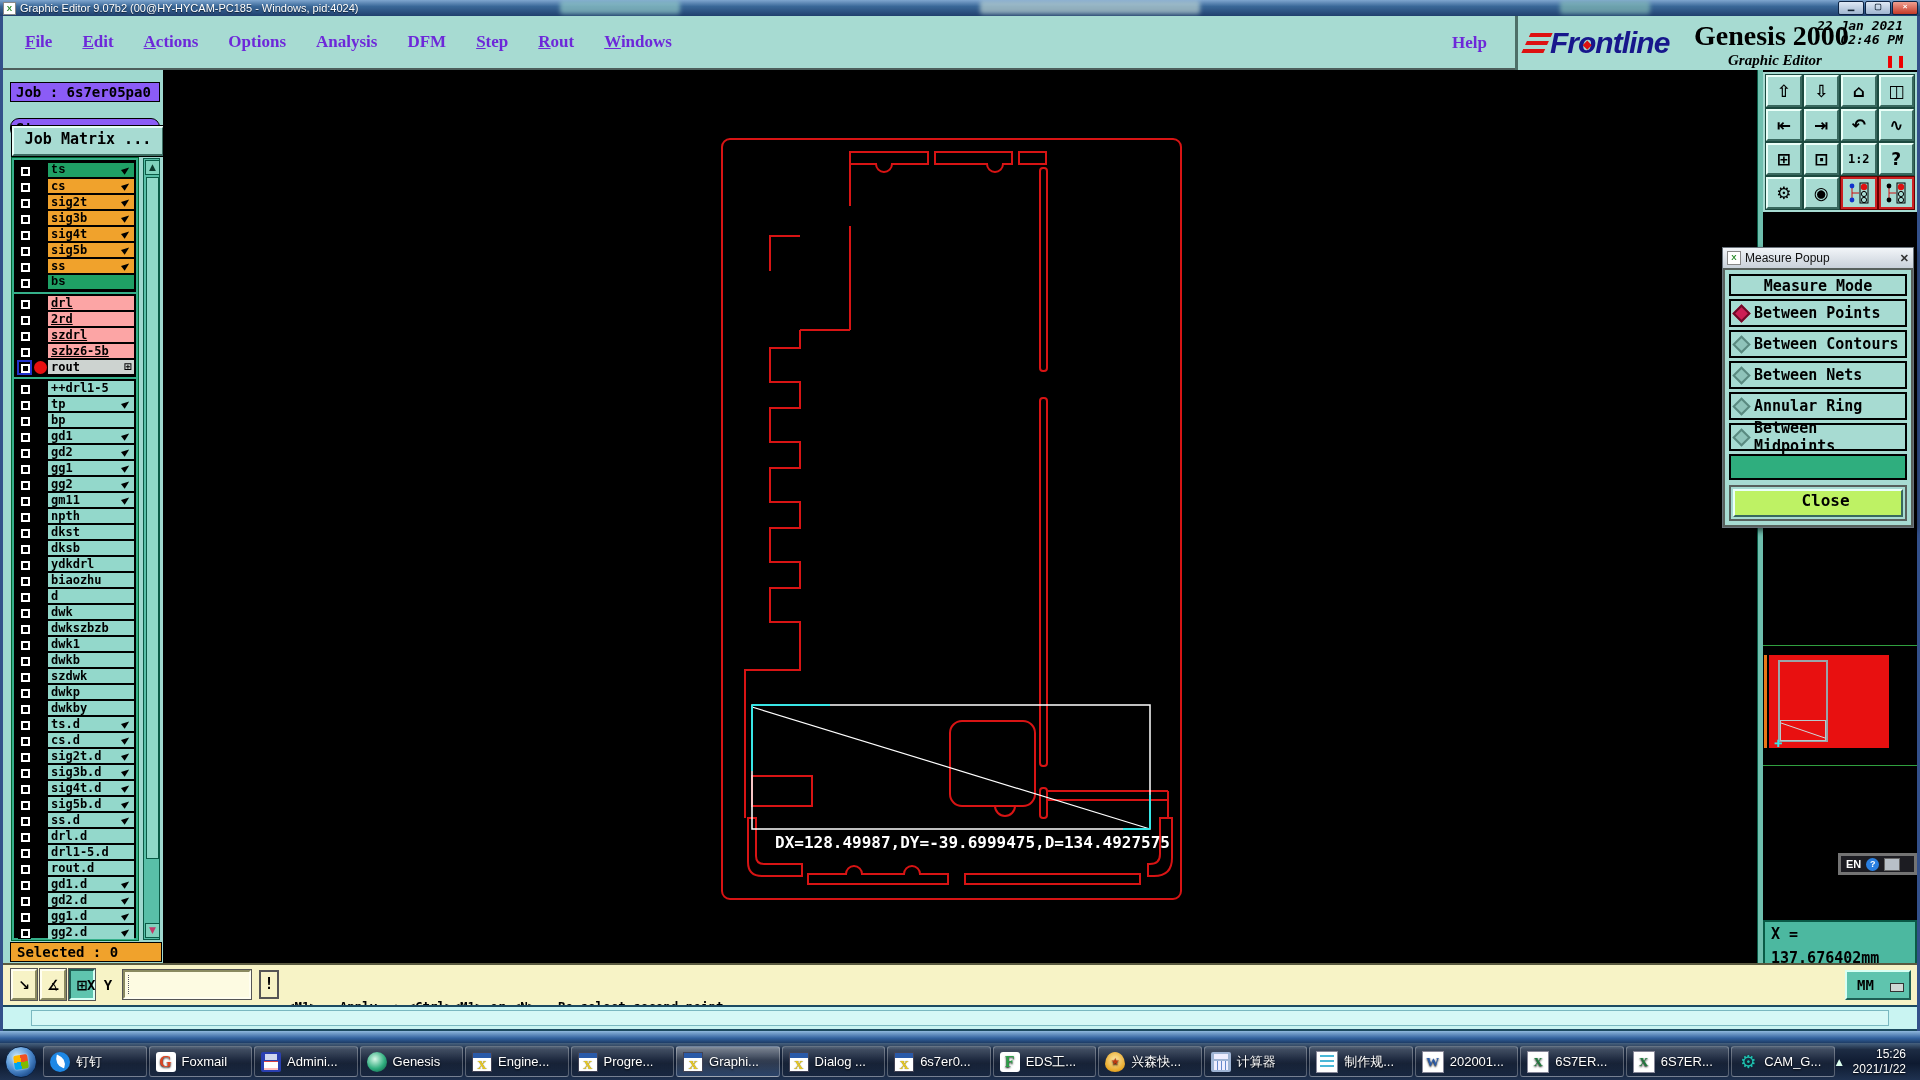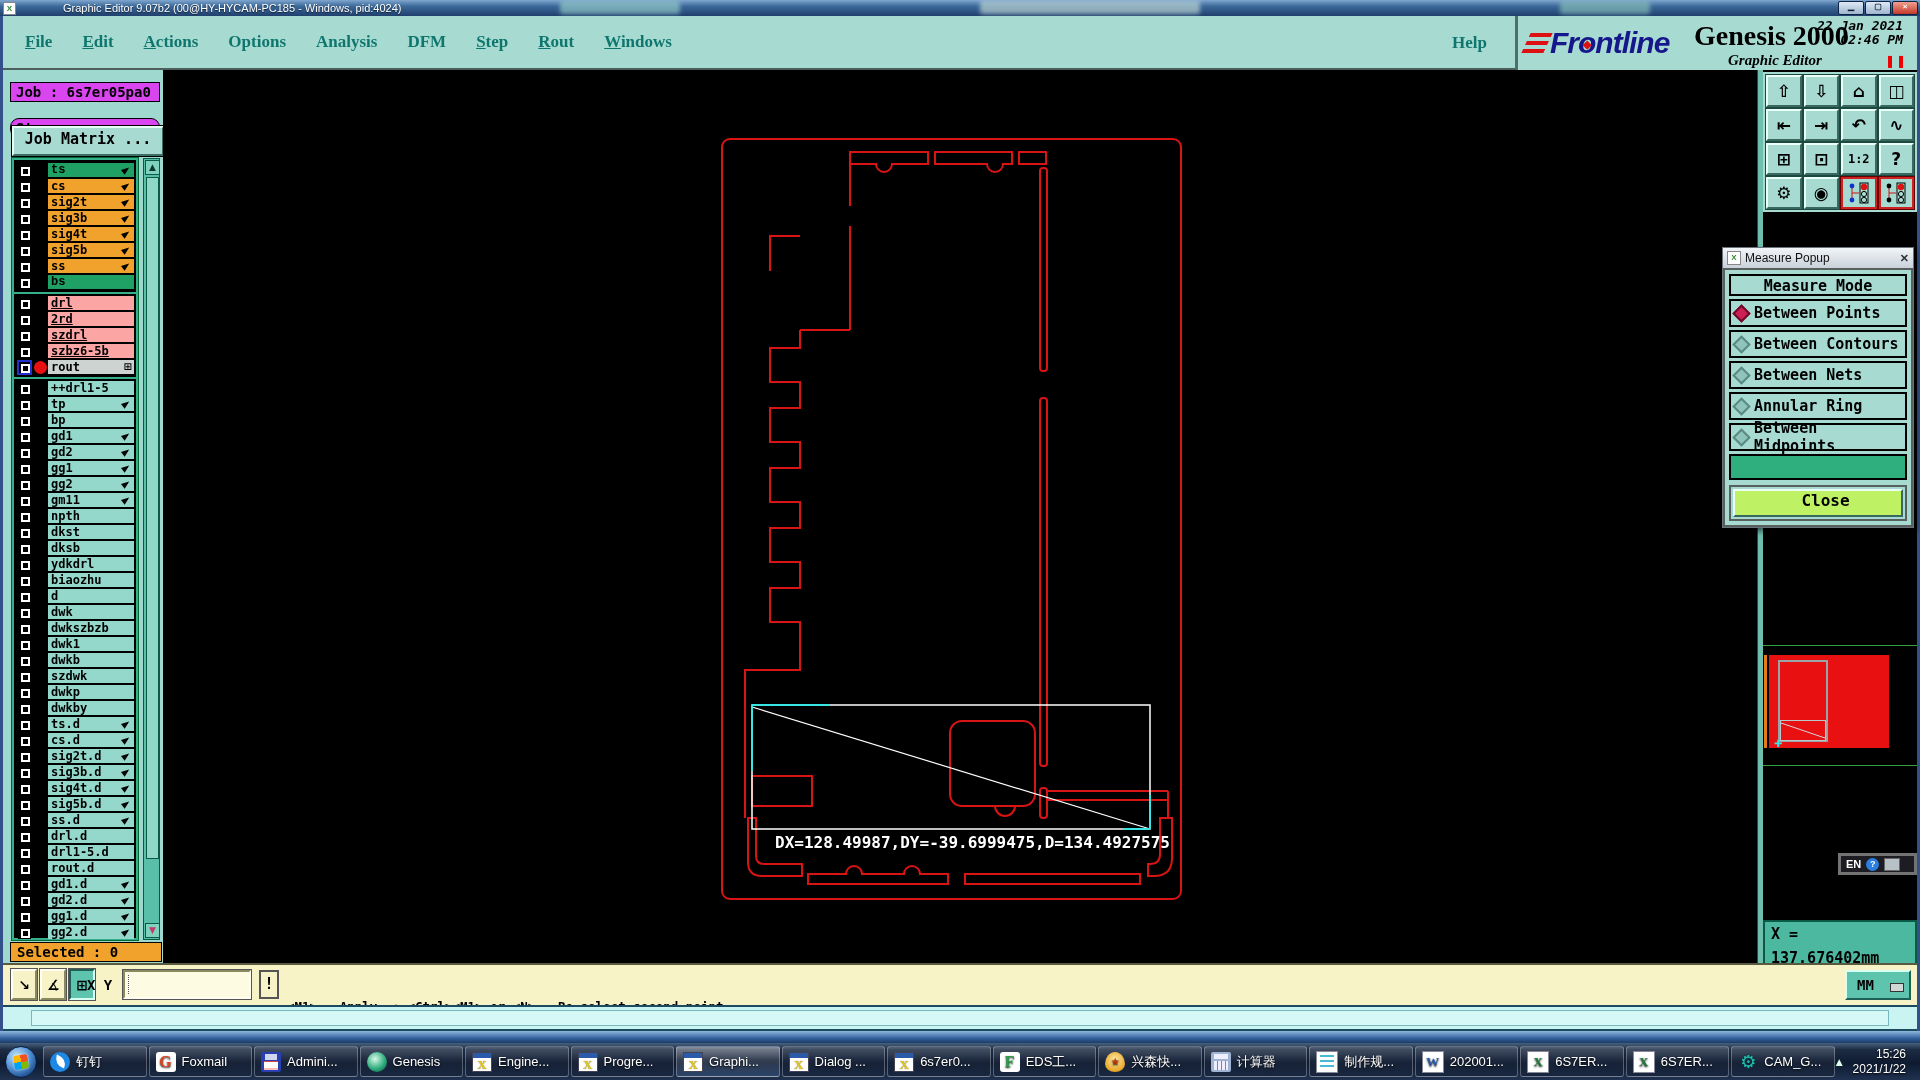--- a/index.html
+++ b/index.html
@@ -7,52 +7,52 @@
     font-family:"DejaVu Sans Mono",monospace;-webkit-font-smoothing:none;}
   .abs{position:absolute;}
 
   
   #titlebar{left:0;top:0;width:1920px;height:16px;
     background:linear-gradient(#7fa6cf,#3a6898 40%,#20406e);color:#fff;
     font:11px "Liberation Sans",sans-serif;display:flex;align-items:center;gap:4px;padding-left:3px;box-sizing:border-box;}
   .tb-blob{position:absolute;top:1px;height:13px;border-radius:3px;filter:blur(2px);opacity:.6;}
   #app-icon{width:11px;height:11px;background:#fff;border:1px solid #888;display:inline-flex;align-items:center;justify-content:center;
     font:bold 8px "Liberation Sans",sans-serif;color:#2c8c2c;flex:0 0 auto;}
-  #title-text{position:relative;z-index:2;text-shadow:0 1px 1px #123;margin-left:43px;}
+  #title-text{position:relative;z-index:2;text-shadow:0 1px 1px #123;}
   #win-controls{position:absolute;right:2px;top:1px;display:flex;gap:1px;z-index:3;}
   .win-btn{width:24px;height:12px;border:1px solid #0d2444;border-radius:2px;
     background:linear-gradient(#dfe9f5,#9fb6d0);color:#123;font:bold 8px/10px "Liberation Sans",sans-serif;text-align:center;}
   .win-btn.close{background:linear-gradient(#f0a090,#c43a28);color:#fff;}
 
   
   #appwin{left:0;top:16px;width:1920px;height:1015px;background:#9fd8cf;border-left:3px solid #33508a;border-right:3px solid #33508a;box-sizing:border-box;}
 
   
   #menubar{left:3px;top:16px;width:1512px;height:54px;background:#a7dbd2;border-bottom:2px solid #4d5f5c;
     display:flex;align-items:center;box-sizing:border-box;padding-left:22px;gap:30px;
-    font:bold 17px "Liberation Serif",serif;color:#0f766e;}
+    font:bold 17px "Liberation Serif",serif;color:#6d28d9;}
   .menu-item{cursor:default;}
   .menu-item .ul{text-decoration:underline;}
   #menu-help{position:absolute;right:28px;top:0;height:54px;display:flex;align-items:center;font:bold 17px "Liberation Serif",serif;}
 
   
   #brand{left:1515px;top:16px;width:402px;height:54px;background:#a7dbd2;border-left:3px solid #4d6f68;box-sizing:border-box;}
   #logo{position:absolute;left:8px;top:10px;font:italic 900 30px "Liberation Sans",sans-serif;color:#17178c;letter-spacing:-1px;}
   #logo .speed{display:inline-block;width:22px;height:20px;margin-right:2px;
     background:repeating-linear-gradient(#d11 0 4px,transparent 4px 8px);transform:skewX(-25deg);}
   .logo-o{position:relative;}
   .logo-o .diamond{position:absolute;left:50%;top:56%;transform:translate(-50%,-50%) ;font-size:11px;color:#d11;font-style:normal;}
   #product{position:absolute;left:176px;top:4px;font:bold 28px "Liberation Serif",serif;color:#000;}
   #brand-sub{position:absolute;left:210px;top:36px;font:italic bold 15px "Liberation Serif",serif;}
   #brand-date{position:absolute;right:14px;top:3px;text-align:right;font:italic bold 13px "DejaVu Sans Mono",monospace;line-height:14px;}
   #pause-ind{position:absolute;right:10px;bottom:2px;color:#e00;font:bold 12px "DejaVu Sans",sans-serif;letter-spacing:1px;}
 
   
   #sidebar{left:3px;top:70px;width:160px;height:933px;background:#9fd8cf;box-sizing:border-box;}
-  .job-box{position:absolute;left:7px;width:150px;height:20px;background:#d946ef;border:1px solid #000;
+  .job-box{position:absolute;left:7px;width:150px;height:20px;background:#8b5cf6;border:1px solid #000;
     font:bold 14px "DejaVu Sans Mono",monospace;line-height:18px;padding-left:5px;box-sizing:border-box;}
   #matrix-btn{position:absolute;left:9px;top:56px;width:148px;height:26px;background:#a7dbd2;
     border-top:2px solid #e8fff8;border-left:2px solid #e8fff8;border-right:2px solid #3e6e64;border-bottom:2px solid #3e6e64;
     box-shadow:0 0 0 1px #000;font:bold 15px "DejaVu Sans Mono",monospace;text-align:center;line-height:23px;}
   #layer-list{position:absolute;left:9px;top:88px;width:126px;height:782px;background:#000;
     border:2px solid #35b08a;box-shadow:0 0 0 1px #063;box-sizing:border-box;padding:1px 0;}
   .layer-group{border-bottom:2px solid #35b08a;padding:1px 0 2px 0;}
   .layer-group:last-child{border-bottom:none;}
   .layer-row{height:16px;display:flex;align-items:center;position:relative;}
   .chk{width:11px;height:11px;background:#000;border:1px solid #000;margin-left:4px;flex:0 0 auto;position:relative;}

